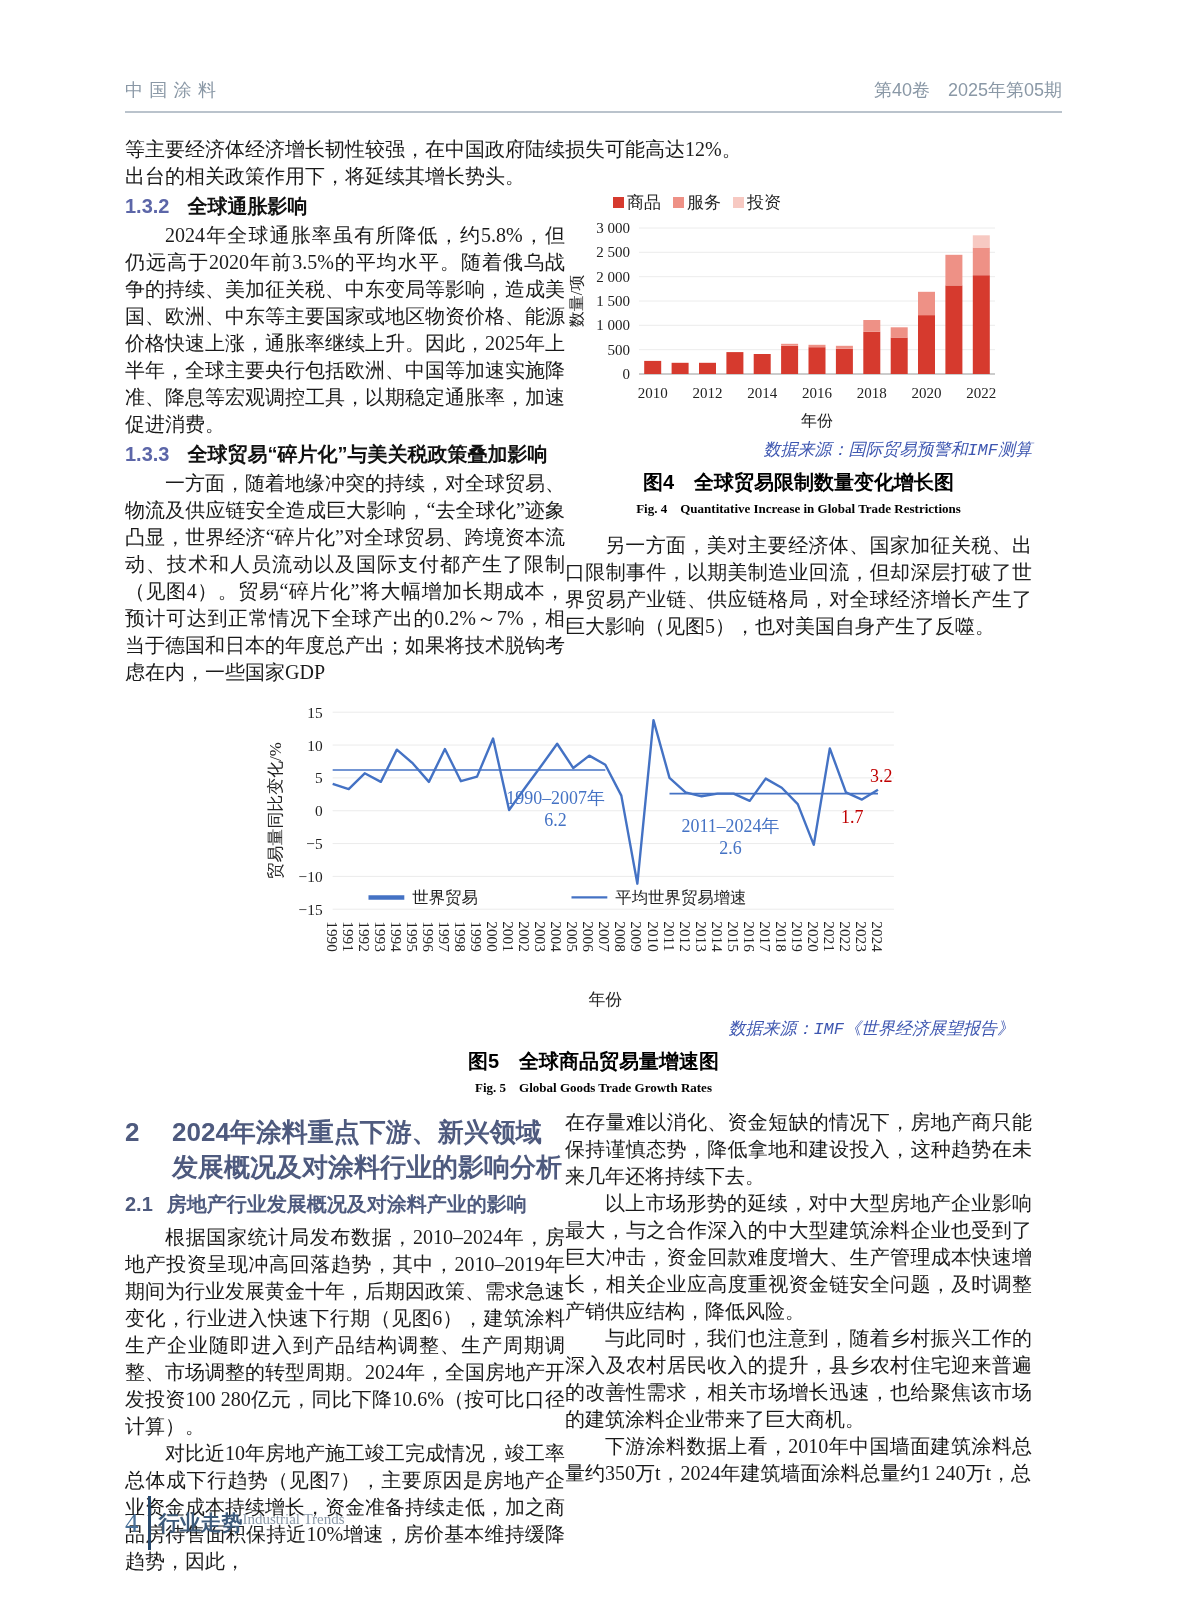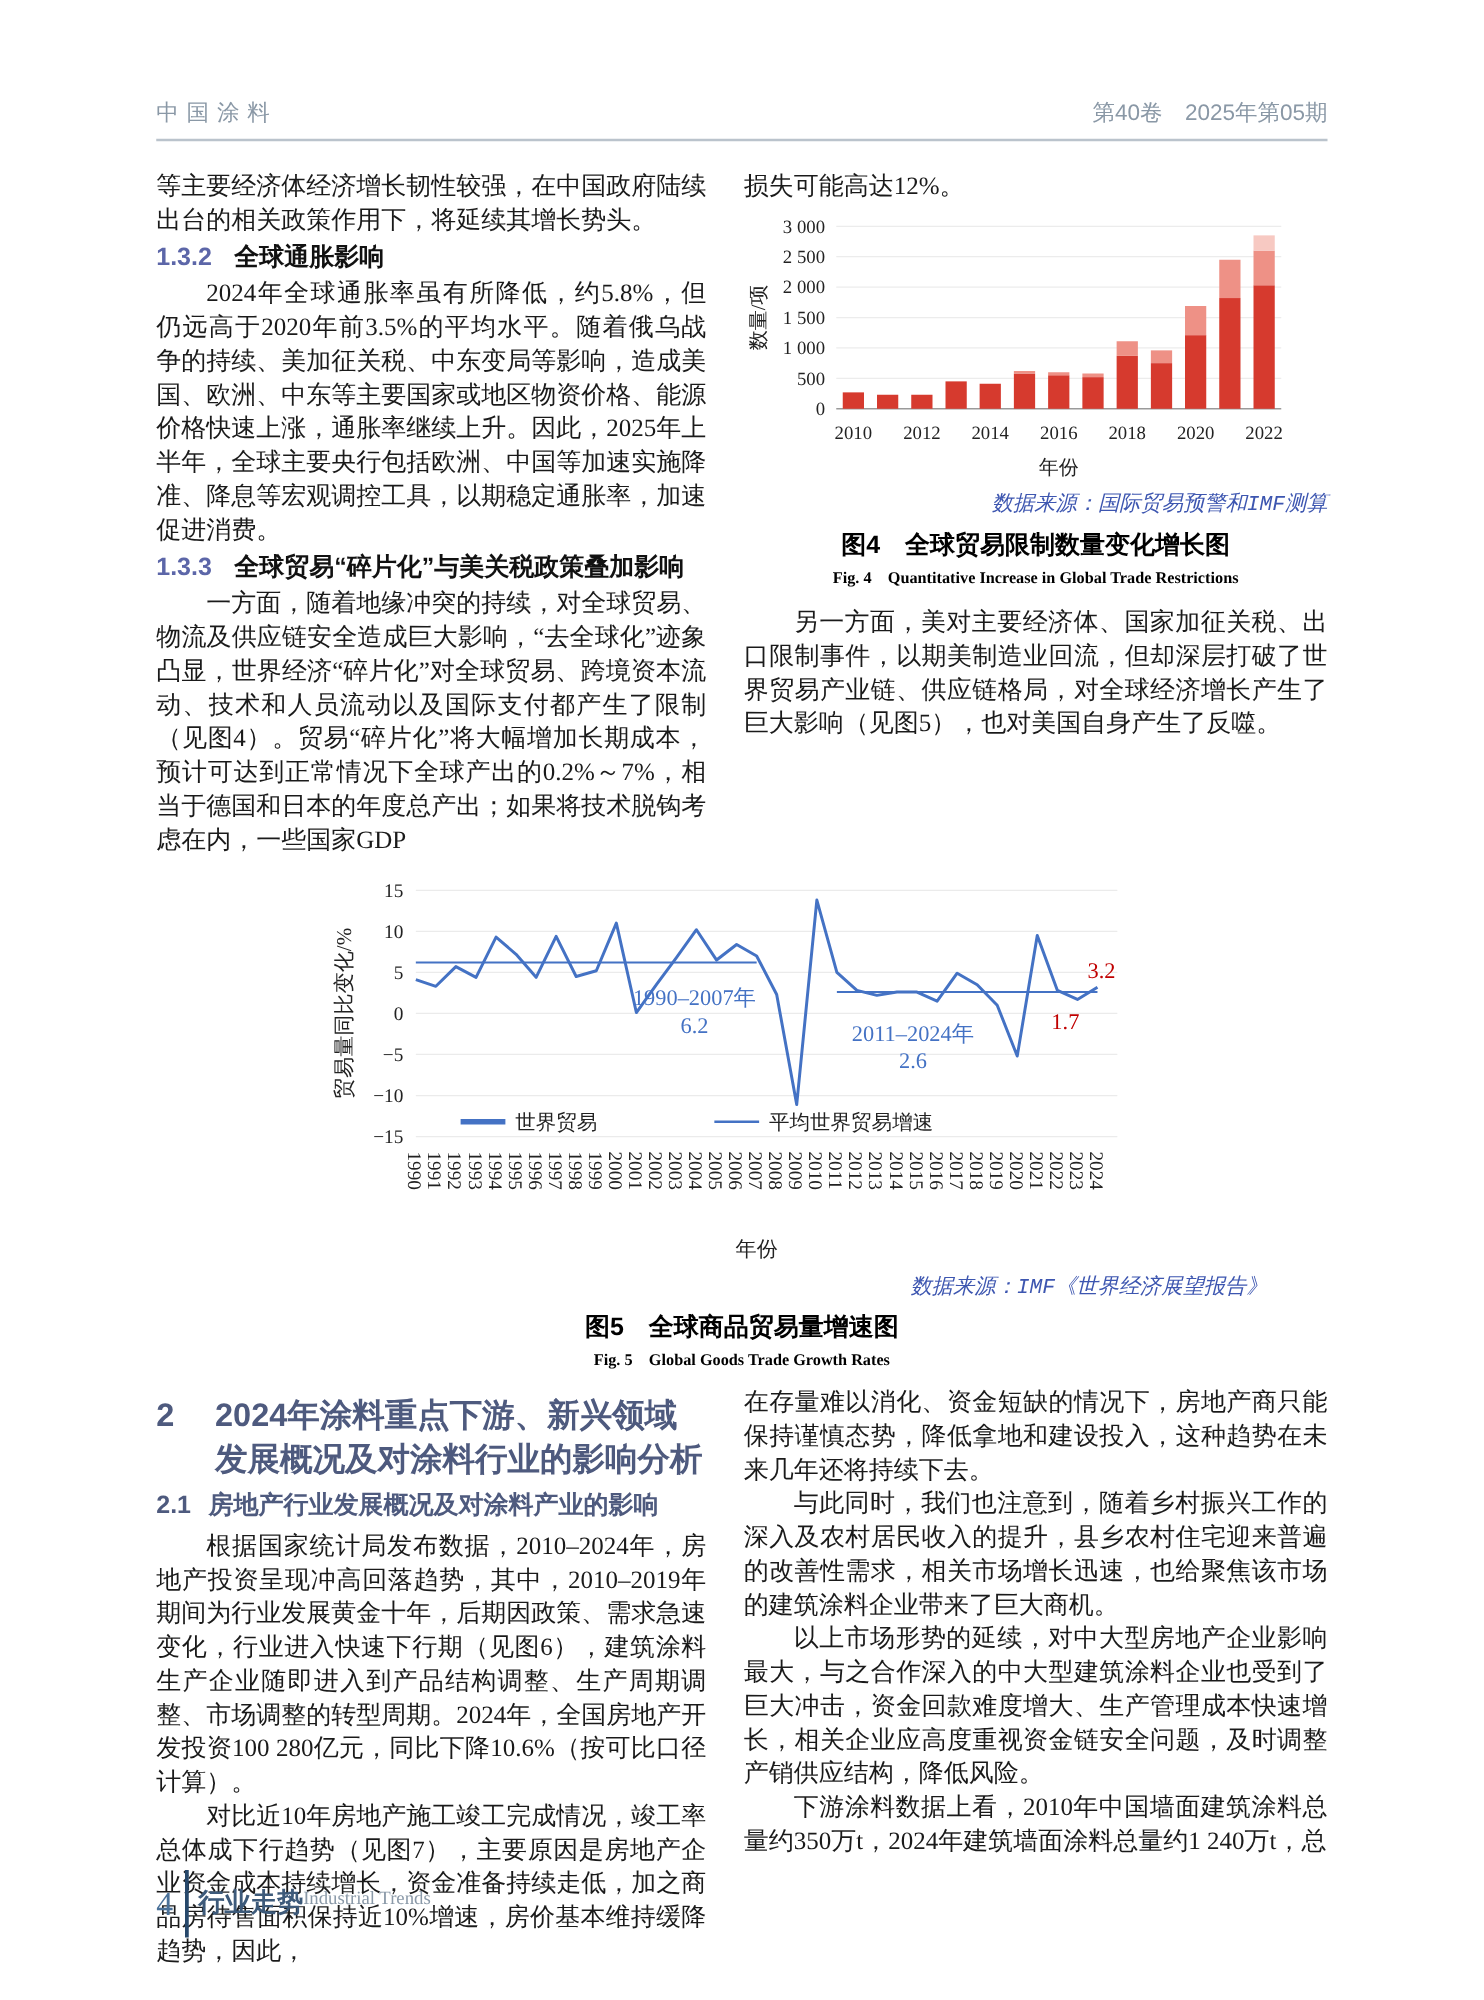--- a/index.html
+++ b/index.html
@@ -5,21 +5,21 @@
   html,body{margin:0;padding:0;background:#fff;}
   .page{position:relative;width:1187px;height:1600px;background:#fff;overflow:hidden;
         font-family:"Liberation Serif","DejaVu Serif",serif;color:#1a1a1a;}
   .content{position:absolute;left:125px;top:78px;width:937px;}
   
   .hd{display:flex;justify-content:space-between;align-items:flex-end;
       font-family:"Liberation Sans","DejaVu Sans",sans-serif;font-size:18px;color:#8a98a6;
       border-bottom:2px solid #bac3cc;padding-bottom:9px;}
   .hd .jname{letter-spacing:.35em;}
   
-  .cols{display:flex;gap:30px;}
+  .cols{display:flex;}
   .cols.top{margin-top:23px;}
   .cols.bottom{margin-top:12px;}
   .col.l{width:440px;}
   .col.r{width:467px;}
   .body-p{margin:0;font-size:20px;line-height:27px;text-align:justify;}
   .indent{text-indent:2em;}
   
   .h3{margin:3px 0 2px 0;font-family:"Liberation Sans","DejaVu Sans",sans-serif;
       font-size:20px;font-weight:600;color:#111;line-height:27px;}
   .h3 .hnum{color:#5c66a8;margin-right:18px;font-weight:700;}
@@ -83,20 +83,34 @@
         <h3 class="h3">
           <span class="hnum">1.3.3</span><span>全球贸易“碎片化”与美关税政策叠加影响</span>
         </h3>
         <p class="body-p indent">一方面，随着地缘冲突的持续，对全球贸易、物流及供应链安全造成巨大影响，“去全球化”迹象凸显，世界经济“碎片化”对全球贸易、跨境资本流动、技术和人员流动以及国际支付都产生了限制（见图4）。贸易“碎片化”将大幅增加长期成本，预计可达到正常情况下全球产出的0.2%～7%，相当于德国和日本的年度总产出；如果将技术脱钩考虑在内，一些国家GDP</p>
       </div>
 
       <div class="col r">
         <p class="body-p">损失可能高达12%。</p>
 
         <figure class="fig4">
+          <div class="legend4">
+            <span class="lg4-item">
+                <span class="chip4" style="background: rgb(214, 58, 46);"></span>
+                <span>商品</span>
+              </span>
+            <span class="lg4-item">
+                <span class="chip4" style="background: rgb(238, 145, 134);"></span>
+                <span>服务</span>
+              </span>
+            <span class="lg4-item">
+                <span class="chip4" style="background: rgb(247, 201, 194);"></span>
+                <span>投资</span>
+              </span>
+          </div>
           <svg id="fig4-svg" viewBox="0 0 436 220">
               <line x1="74" x2="430" y1="133.7" y2="133.7" stroke="#ececec" stroke-width="1"></line>
               <line x1="74" x2="430" y1="109.3" y2="109.3" stroke="#ececec" stroke-width="1"></line>
               <line x1="74" x2="430" y1="85.0" y2="85.0" stroke="#ececec" stroke-width="1"></line>
               <line x1="74" x2="430" y1="60.7" y2="60.7" stroke="#ececec" stroke-width="1"></line>
               <line x1="74" x2="430" y1="36.3" y2="36.3" stroke="#ececec" stroke-width="1"></line>
               <line x1="74" x2="430" y1="12.0" y2="12.0" stroke="#ececec" stroke-width="1"></line>
               <line x1="74" x2="430" y1="158" y2="158" stroke="#9a9a9a" stroke-width="1.2"></line>
               <text x="65" y="163.0" text-anchor="end" class="t4">0</text>
               <text x="65" y="138.7" text-anchor="end" class="t4">500</text>
@@ -225,22 +239,22 @@
           <span class="h2txt">2024年涂料重点下游、新兴领域发展概况及对涂料行业的影响分析</span>
         </h2>
         <h3 class="h21">
           <span class="hnum21">2.1</span><span>房地产行业发展概况及对涂料产业的影响</span>
         </h3>
         <p class="body-p indent">根据国家统计局发布数据，2010–2024年，房地产投资呈现冲高回落趋势，其中，2010–2019年期间为行业发展黄金十年，后期因政策、需求急速变化，行业进入快速下行期（见图6），建筑涂料生产企业随即进入到产品结构调整、生产周期调整、市场调整的转型周期。2024年，全国房地产开发投资100 280亿元，同比下降10.6%（按可比口径计算）。</p>
         <p class="body-p indent">对比近10年房地产施工竣工完成情况，竣工率总体成下行趋势（见图7），主要原因是房地产企业资金成本持续增长，资金准备持续走低，加之商品房待售面积保持近10%增速，房价基本维持缓降趋势，因此，</p>
       </div>
       <div class="col r">
         <p class="body-p">在存量难以消化、资金短缺的情况下，房地产商只能保持谨慎态势，降低拿地和建设投入，这种趋势在未来几年还将持续下去。</p>
+        <p class="body-p indent">以上市场形势的延续，对中大型房地产企业影响最大，与之合作深入的中大型建筑涂料企业也受到了巨大冲击，资金回款难度增大、生产管理成本快速增长，相关企业应高度重视资金链安全问题，及时调整产销供应结构，降低风险。</p>
         <p class="body-p indent">与此同时，我们也注意到，随着乡村振兴工作的深入及农村居民收入的提升，县乡农村住宅迎来普遍的改善性需求，相关市场增长迅速，也给聚焦该市场的建筑涂料企业带来了巨大商机。</p>
-        <p class="body-p indent">以上市场形势的延续，对中大型房地产企业影响最大，与之合作深入的中大型建筑涂料企业也受到了巨大冲击，资金回款难度增大、生产管理成本快速增长，相关企业应高度重视资金链安全问题，及时调整产销供应结构，降低风险。</p>
         <p class="body-p indent">下游涂料数据上看，2010年中国墙面建筑涂料总量约350万t，2024年建筑墙面涂料总量约1 240万t，总</p>
       </div>
     </div>
   </div>
 
   <footer class="ft">
     <span class="pgnum">4</span>
     <span class="ftbar"></span>
     <span class="ftcol">
       <span class="ftcn">行业走势</span>

